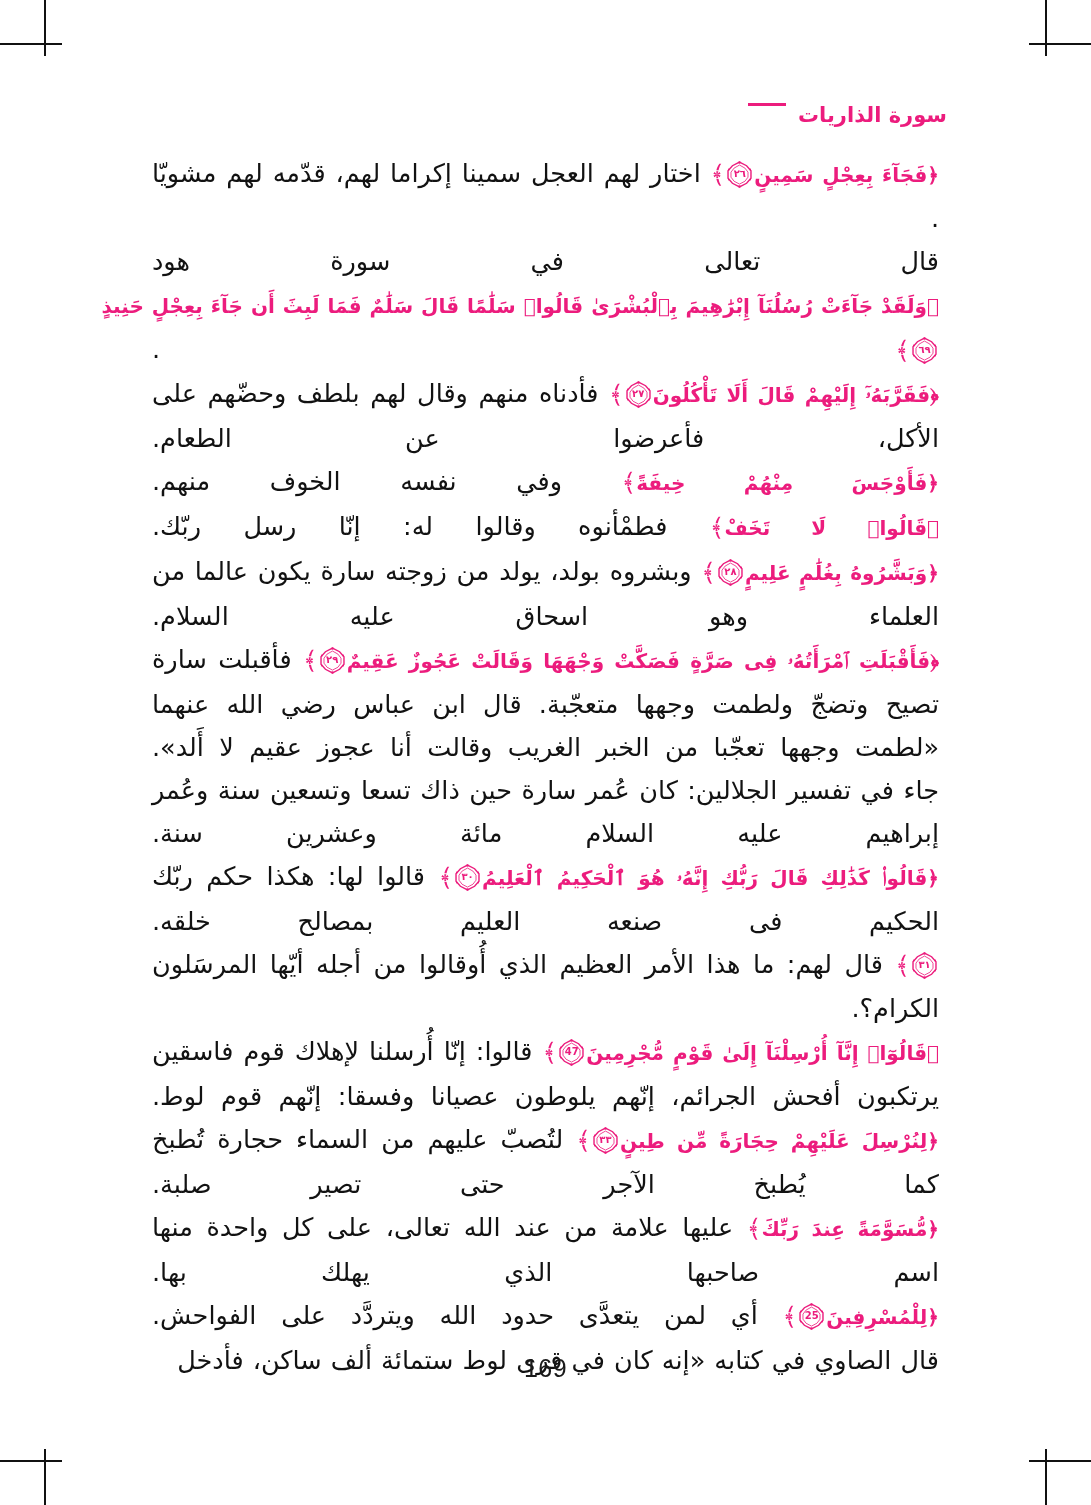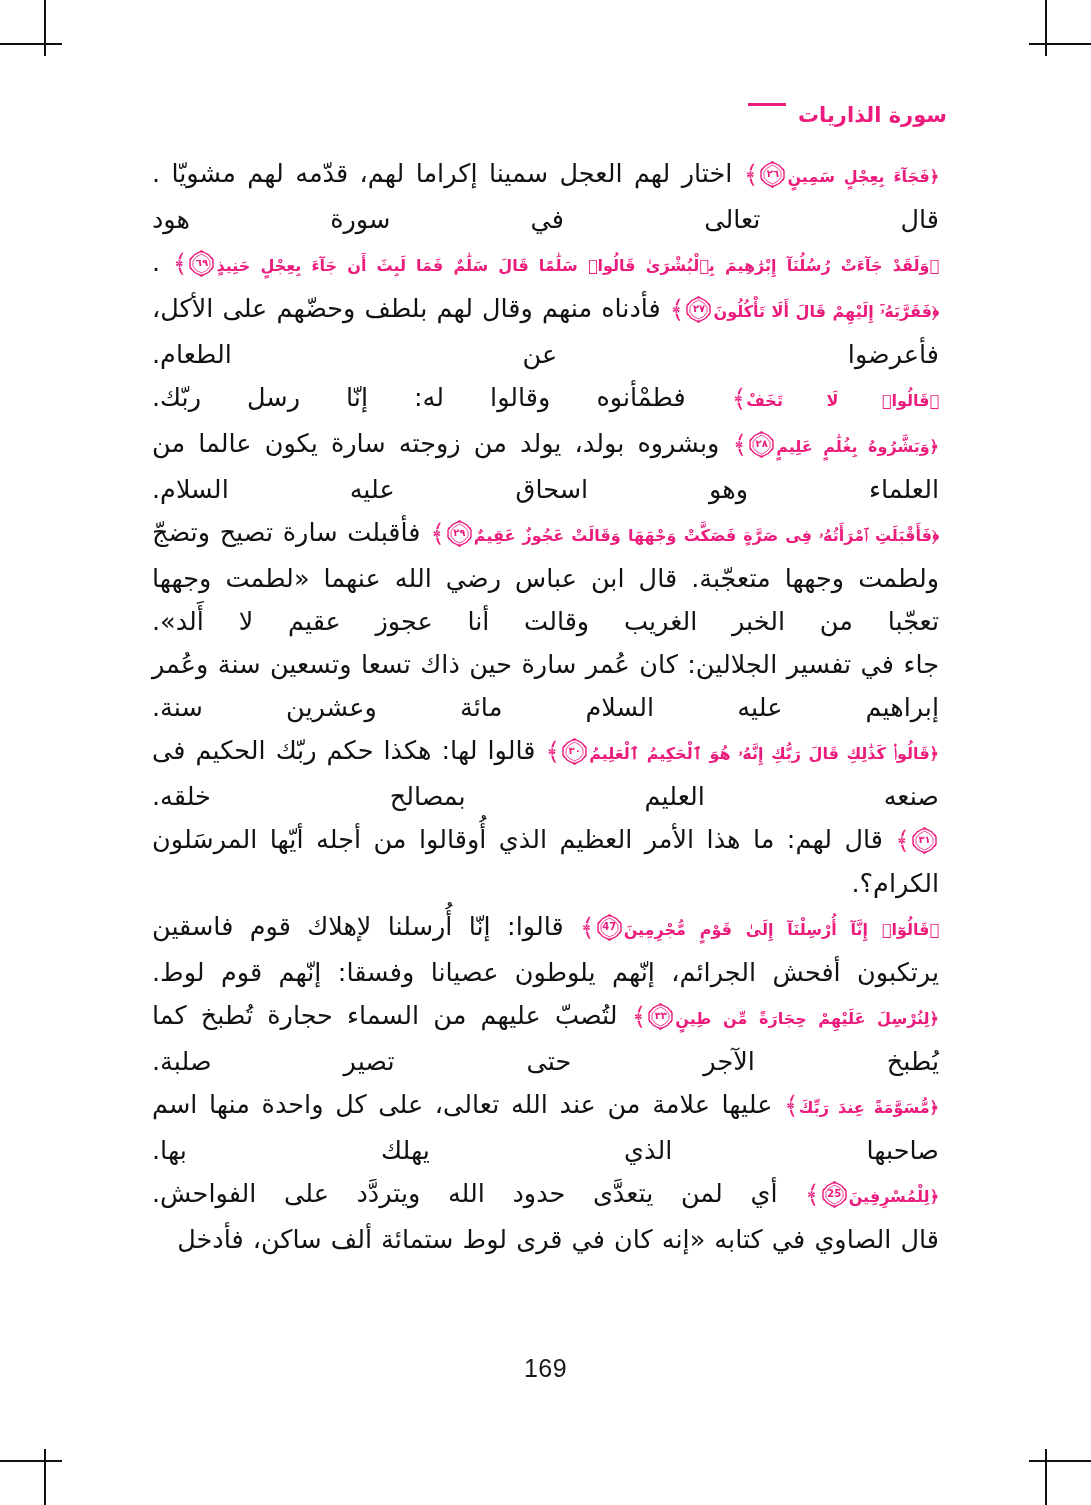--- a/index.html
+++ b/index.html
@@ -78,21 +78,21 @@
     word-spacing: 1px;
   }
   .para.last-start {
     text-align-last: right;
   }
 
   
   .ayah {
     color: #ec1c7d;
     font-weight: bold;
-    font-size: 16px;
+    font-size: 20px;
     white-space: nowrap;
     letter-spacing: -0.5px;
   }
   .brk {
     color: #ec1c7d;
     font-weight: normal;
     font-size: 25px;
     vertical-align: -1px;
   }
 
@@ -179,20 +179,21 @@
       <p class="para"><span class="ayah">﴿فَقَرَّبَهُۥٓ إِلَيْهِمْ قَالَ أَلَا تَأْكُلُونَ</span><span class="ayah-num"><svg viewBox="0 0 40 40" class="rosette" width="100%" height="100%">
             <path d="M20 1.5 L30.5 7 L37 14.5 L37 25.5 L30.5 33 L20 38.5 L9.5 33 L3 25.5 L3 14.5 L9.5 7 Z" fill="none" stroke="#ec1c7d" stroke-width="2.1"></path>
             <path d="M20 6 L28 10.5 L32.6 16.5 L32.6 24 L28 30 L20 34.2 L12 30 L7.4 24 L7.4 16.5 L12 10.5 Z" fill="none" stroke="#ec1c7d" stroke-width="1.2"></path>
             <circle cx="20" cy="2.2" r="1.8" fill="#ec1c7d"></circle>
             <circle cx="20" cy="37.8" r="1.8" fill="#ec1c7d"></circle>
             <circle cx="4.2" cy="12.5" r="1.3" fill="#ec1c7d"></circle>
             <circle cx="35.8" cy="12.5" r="1.3" fill="#ec1c7d"></circle>
             <circle cx="4.2" cy="27.5" r="1.3" fill="#ec1c7d"></circle>
             <circle cx="35.8" cy="27.5" r="1.3" fill="#ec1c7d"></circle>
           </svg><span class="num">٢٧</span></span><span class="brk">﴾</span><span> فأدناه منهم وقال لهم بلطف وحضّهم على الأكل، فأعرضوا عن الطعام.</span></p>
+      <p class="para"><span class="ayah">﴿فَأَوْجَسَ مِنْهُمْ خِيفَةً</span><span class="brk">﴾</span><span> وفي نفسه الخوف منهم.</span></p>
       <p class="para"><span class="ayah">﴿قَالُوا۟ لَا تَخَفْ</span><span class="brk">﴾</span><span> فطمْأنوه وقالوا له: إنّا رسل ربّك.</span></p>
       <p class="para"><span class="ayah">﴿وَبَشَّرُوهُ بِغُلَٰمٍ عَلِيمٍ</span><span class="ayah-num"><svg viewBox="0 0 40 40" class="rosette" width="100%" height="100%">
             <path d="M20 1.5 L30.5 7 L37 14.5 L37 25.5 L30.5 33 L20 38.5 L9.5 33 L3 25.5 L3 14.5 L9.5 7 Z" fill="none" stroke="#ec1c7d" stroke-width="2.1"></path>
             <path d="M20 6 L28 10.5 L32.6 16.5 L32.6 24 L28 30 L20 34.2 L12 30 L7.4 24 L7.4 16.5 L12 10.5 Z" fill="none" stroke="#ec1c7d" stroke-width="1.2"></path>
             <circle cx="20" cy="2.2" r="1.8" fill="#ec1c7d"></circle>
             <circle cx="20" cy="37.8" r="1.8" fill="#ec1c7d"></circle>
             <circle cx="4.2" cy="12.5" r="1.3" fill="#ec1c7d"></circle>
             <circle cx="35.8" cy="12.5" r="1.3" fill="#ec1c7d"></circle>
             <circle cx="4.2" cy="27.5" r="1.3" fill="#ec1c7d"></circle>
             <circle cx="35.8" cy="27.5" r="1.3" fill="#ec1c7d"></circle>

